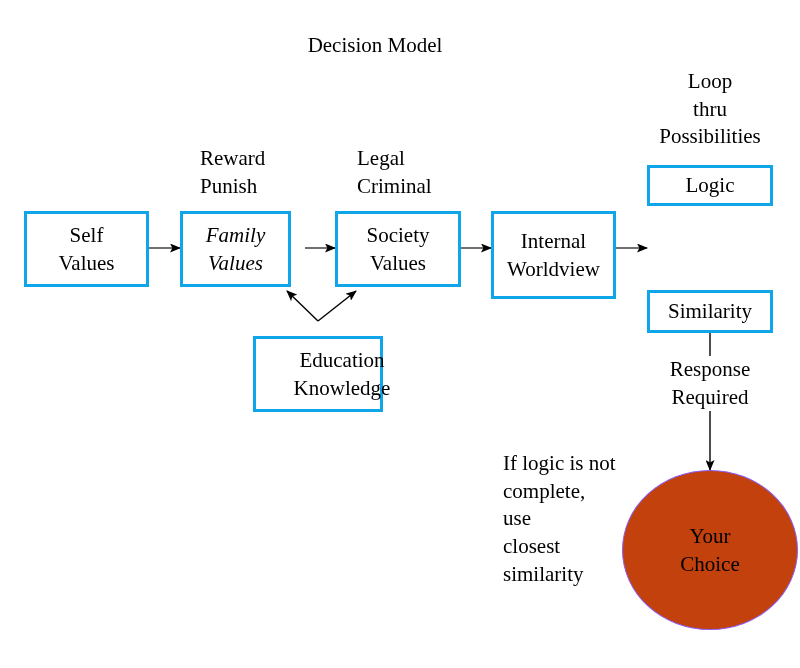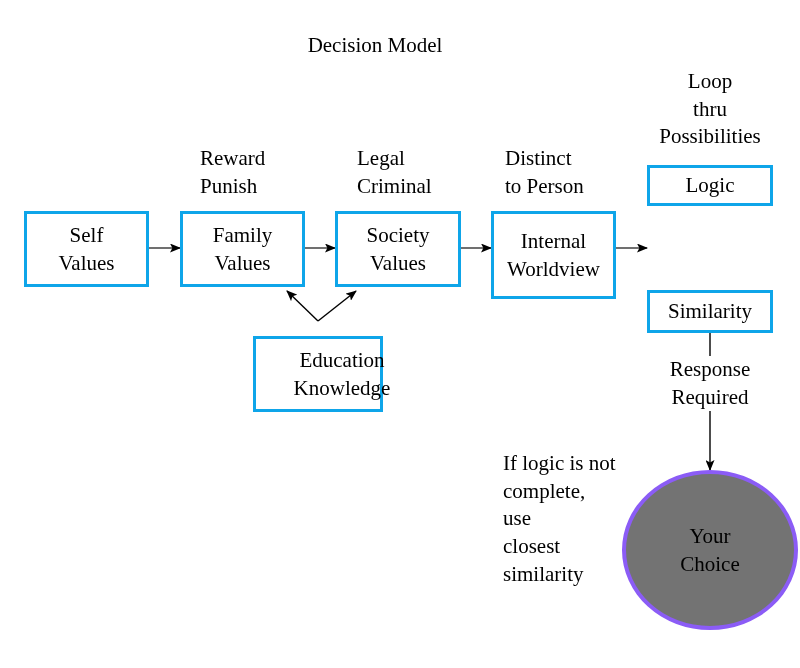--- a/index.html
+++ b/index.html
@@ -48,23 +48,23 @@
   .caption.left { text-align: left; }
   .title {
     position: absolute;
     font-size: 21px;
     text-align: center;
     white-space: pre-line;
   }
   .ellipse-node {
     position: absolute;
     box-sizing: border-box;
-    border: 4px solid #8b5cf6;
+    border: 1px solid #8b5cf6;
     border-radius: 50%;
-    background: #737373;
+    background: #c2410c;
     display: flex;
     flex-direction: column;
     align-items: center;
     justify-content: center;
     font-size: 21px;
     line-height: 1.35;
     text-align: center;
     white-space: pre-line;
   }
   .flow-note {
@@ -119,31 +119,29 @@
 
   <div class="title" style="left:275px; top:33px; width:200px;">Decision Model</div>
 
 
   <div class="caption left" style="left:200px; top:145px; width:130px;">Reward
 Punish</div>
 
   <div class="caption left" style="left:357px; top:145px; width:130px;">Legal
 Criminal</div>
 
-  <div class="caption left" style="left:505px; top:145px; width:140px;">Distinct
-to Person</div>
 
   <div class="caption center" style="left:645px; top:68px; width:130px;">Loop
 thru
 Possibilities</div>
 
   <div class="node-box" style="left:24px; top:211px; width:125px; height:76px;">Self
 Values</div>
 
-  <div class="node-box" style="left:180px; top:211px; width:125px; height:76px;">Family
+  <div class="node-box" style="left:180px; top:211px; width:111px; height:76px;font-style:italic;">Family
 Values</div>
 
   <div class="node-box" style="left:335px; top:211px; width:126px; height:76px;">Society
 Values</div>
 
   <div class="node-box" style="left:491px; top:211px; width:125px; height:88px;">Internal
 Worldview</div>
 
   <div class="node-box" style="left:253px; top:336px; width:130px; height:76px;padding-left:48px;">Education
 Knowledge</div>

